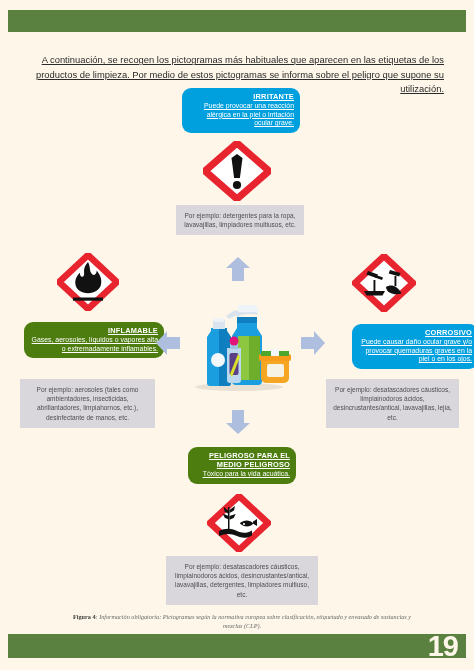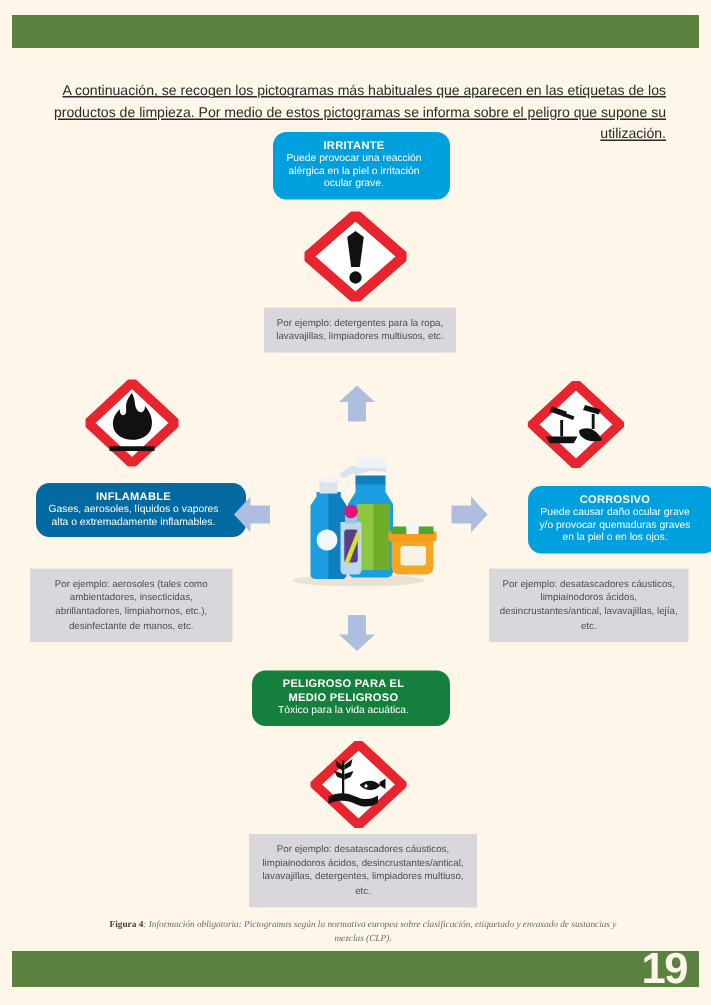--- a/index.html
+++ b/index.html
@@ -30,31 +30,32 @@
   }
   .intro{
     position:absolute;left:30px;right:30px;top:44px;
     font-size:9.4px;line-height:1.52;color:#2b2b2b;
     text-align:right;
     text-decoration:underline;
   }
   
   .pill{
     position:absolute;border-radius:9px;
-    text-align:center;color:#fff;
-    padding:4px 16px 5px 6px;
+    text-align:right;color:#fff;
+    padding:4px 6px 5px 6px;
     box-sizing:border-box;
     line-height:1.24;
+    text-decoration:underline;
   }
   .pill .ttl{font-weight:bold;font-size:7.4px;letter-spacing:.2px;display:block;}
   .pill .desc{font-size:6.9px;display:block;margin-top:1px;}
   .pill-irritante{left:182px;top:88px;width:118px;background:#00a0df;}
-  .pill-inflamable{left:24px;top:322px;width:140px;background:#0369a1;}
+  .pill-inflamable{left:24px;top:322px;width:140px;background:#4d7c0f;}
   .pill-corrosivo{left:329px;top:324px;width:126px;background:#00a0df;margin-left:23px;}
-  .pill-ambiente{left:168px;top:447px;width:132px;background:#15803d;}
+  .pill-ambiente{left:188px;top:447px;width:108px;background:#4d7c0f;}
   
   .example{
     position:absolute;background:#d9d7dc;
     color:#4d4d55;font-size:6.5px;line-height:1.42;
     text-align:center;padding:6px 5px;box-sizing:border-box;
   }
   .ex-top{left:176px;top:205px;width:128px;}
   .ex-left{left:20px;top:379px;width:135px;}
   .ex-right{left:326px;top:379px;width:133px;}
   .ex-bottom{left:166px;top:556px;width:152px;}

